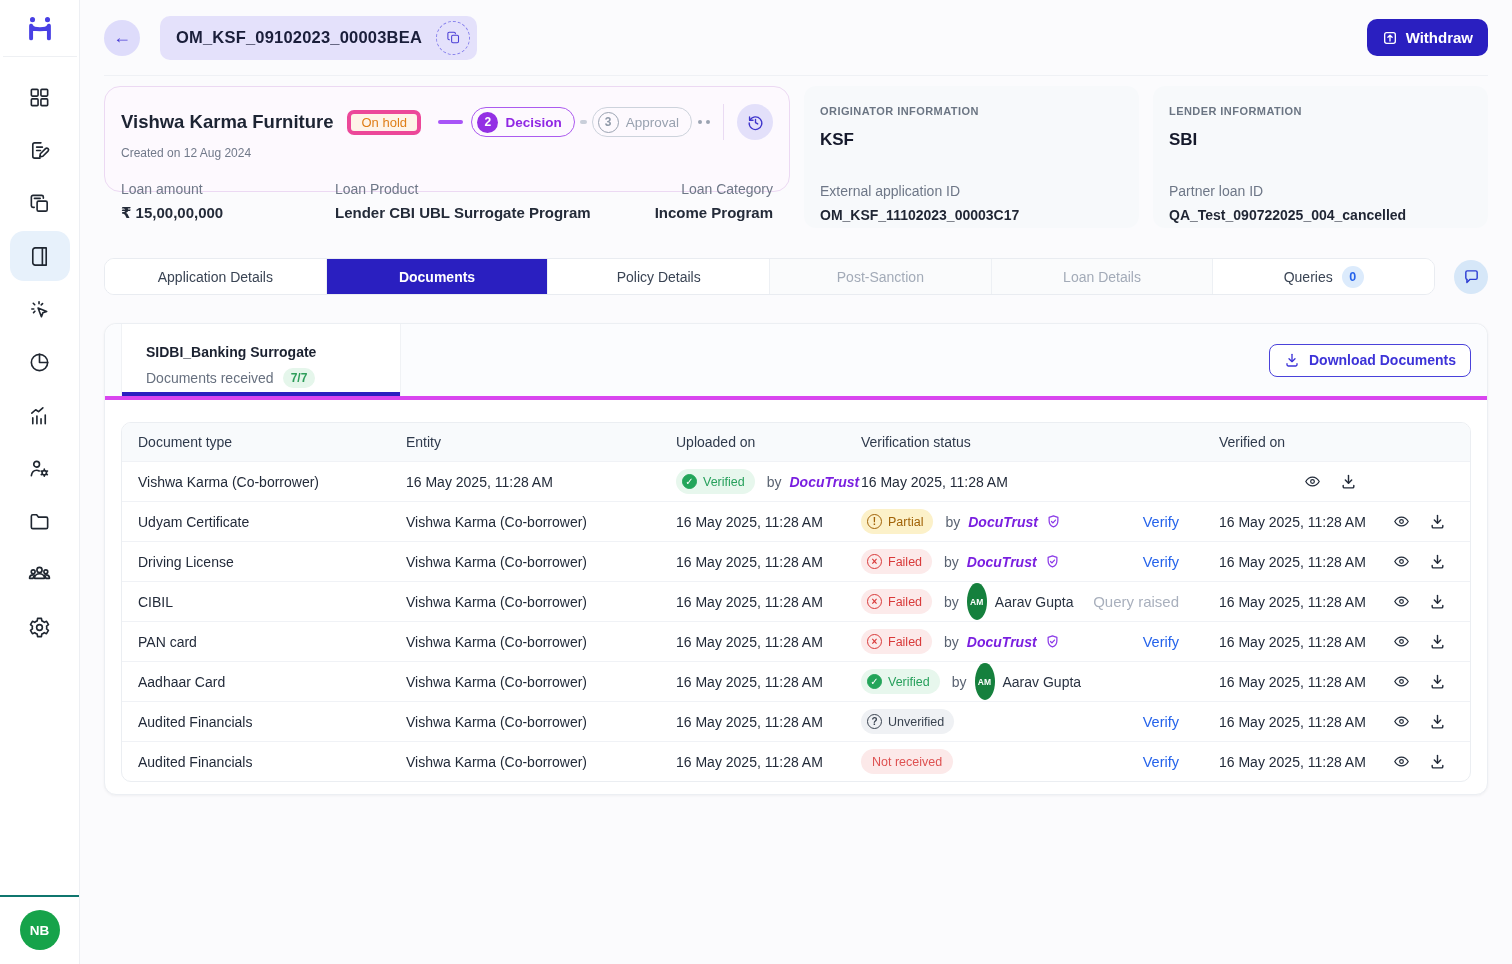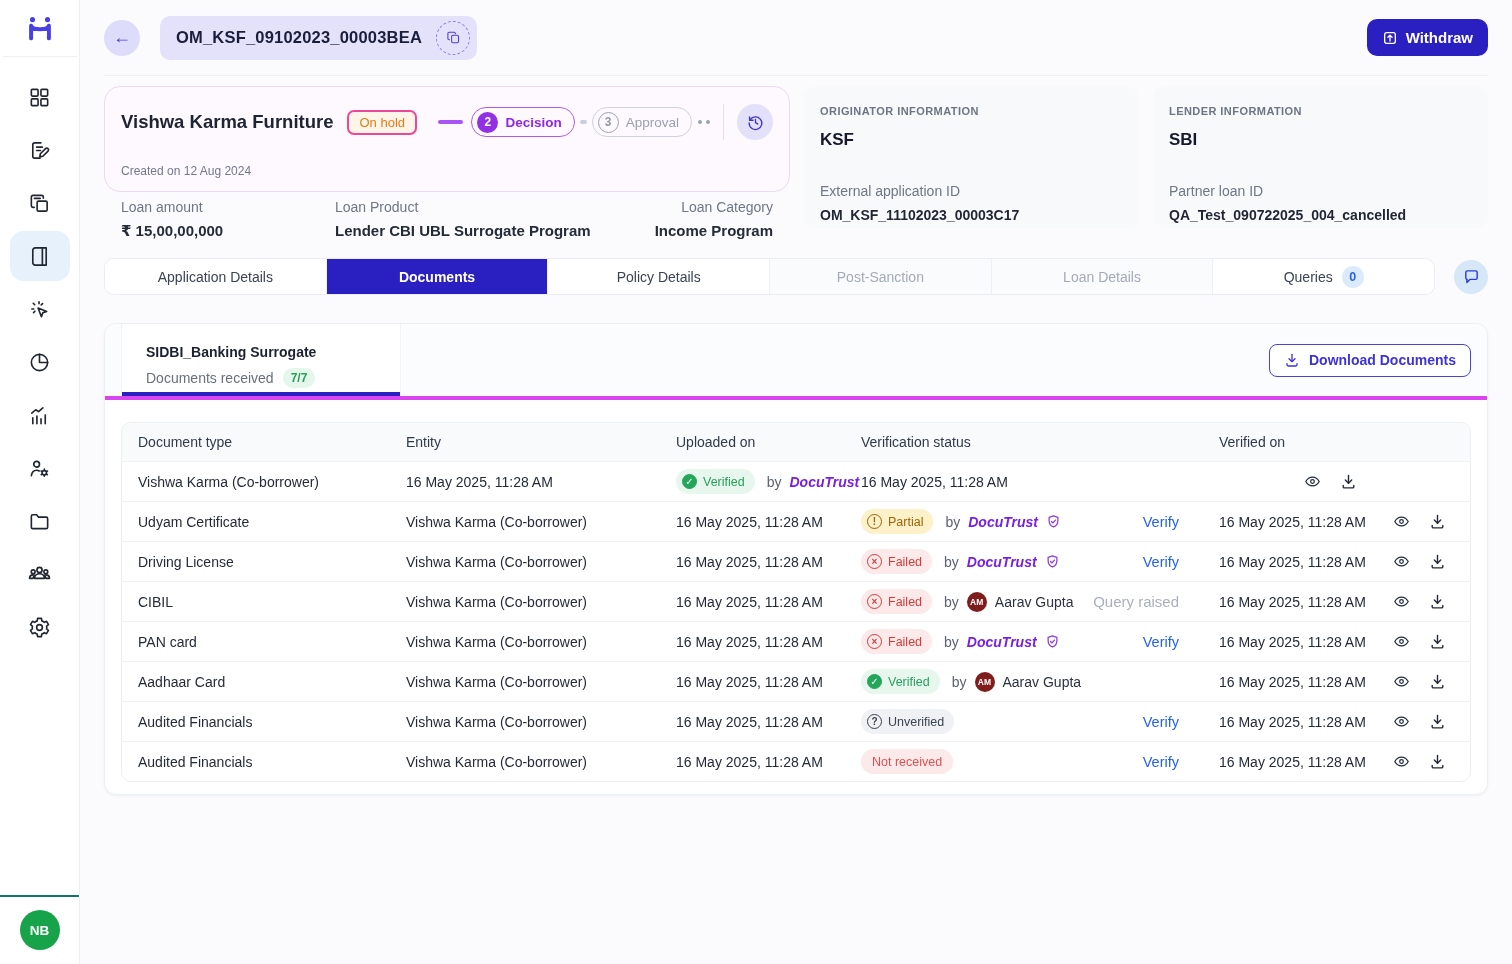--- a/index.html
+++ b/index.html
@@ -27,22 +27,22 @@
   .copy-btn{width:34px;height:34px;border:1.6px dashed #8781EC;border-radius:50%;background:transparent;color:#4B3FD6;display:flex;align-items:center;justify-content:center;cursor:pointer;}
   .copy-btn .icn{width:15px;height:15px;}
   .withdraw-btn{margin-left:auto;display:flex;align-items:center;gap:8px;height:37px;padding:0 15px;border-radius:10px;border:none;background:var(--accent,#2A1FC0);color:#fff;font-size:15px;font-weight:600;cursor:pointer;}
   .withdraw-btn .icn{width:16px;height:16px;}
 
   
   .cards-row{display:flex;gap:14px;margin-top:10px;}
   .summary-card{width:686px;height:106px;background:#FDF9FE;border:1px solid #ECD9F3;border-radius:16px;padding:17px 16px 0;flex-shrink:0;}
   .s-head{display:flex;align-items:center;}
   .s-title{font-size:18.5px;font-weight:700;color:#1D2433;}
-  .onhold-badge{margin-left:14px;height:25px;padding:0 10px;border:2px solid #ec4899;background:#FEF4E8;color:var(--on-hold-orange,#DF7E17);font-size:13px;font-weight:500;border-radius:7px;display:flex;align-items:center;}
-  .s-created{font-size:12px;color:#71798A;margin-top:24px;}
+  .onhold-badge{margin-left:14px;height:25px;padding:0 10px;border:4px solid #ec4899;background:#FEF4E8;color:var(--on-hold-orange,#DF7E17);font-size:13px;font-weight:500;border-radius:7px;display:flex;align-items:center;}
+  .s-created{font-size:12px;color:#71798A;margin-top:6px;}
   .stepper{display:flex;align-items:center;margin-left:auto;}
   .step-line{width:25px;height:4.5px;border-radius:3px;background:#A855F7;margin-right:8px;}
   .step-pill{display:flex;align-items:center;gap:7px;height:30px;border-radius:16px;padding:0 12px 0 5px;border:1.5px solid;background:transparent;cursor:pointer;}
   .step-pill.cur{border-color:#AC5BEF;}
   .step-num{width:21px;height:21px;border-radius:50%;display:flex;align-items:center;justify-content:center;font-size:12px;font-weight:700;}
   .cur .step-num{background:var(--stepper-purple,#9330E4);color:#fff;}
   .cur .step-label{color:#9027E4;font-size:13.5px;font-weight:600;}
   .step-dash{width:7px;height:4.5px;background:#C9CFDA;border-radius:2px;margin:0 5px;}
   .step-pill.next{border-color:#CDD3DC;cursor:default;}
   .next .step-num{border:1.5px solid #9AA3B1;color:#8F99A8;font-weight:600;}
@@ -99,21 +99,21 @@
   .b-verified{background:#E7F7ED;color:#27A05C;}
   .b-partial{background:#FCF1C9;color:var(--warning-amber,#A16207);}
   .b-failed{background:#FCEAEA;color:#D93A3A;}
   .b-unverified{background:#EFF1F4;color:#3A4350;}
   .b-notreceived{background:#FCE9E9;color:#DE5151;padding:0 11px;}
   .st-ico{width:15px;height:15px;border-radius:50%;border:1.4px solid currentColor;display:inline-flex;align-items:center;justify-content:center;font-size:10px;font-weight:700;line-height:1;}
   .b-verified .st-ico{background:#23A55A;border-color:#23A55A;color:#fff;}
   .by{color:#5A6372;margin-left:4px;}
   .docu{color:var(--docutrust-purple,#7A1FE0);font-weight:700;font-style:italic;font-size:14px;}
   .docu-ic{width:15px;height:15px;color:#8B3BE8;}
-  .uav{width:20px;height:20px;border-radius:50%;background:#7f1d1d;color:#fff;font-size:8.5px;font-weight:700;display:inline-flex;align-items:center;justify-content:center;letter-spacing:.2px;flex-shrink:0;}
+  .uav{width:20px;height:37px;border-radius:50%;background:#15803d;color:#fff;font-size:8.5px;font-weight:700;display:inline-flex;align-items:center;justify-content:center;letter-spacing:.2px;flex-shrink:0;}
   .uname{color:#2A3342;}
   .act{margin-left:auto;}
   .verify{color:var(--link-blue,#2563EB);font-size:14.5px;font-weight:500;cursor:pointer;text-decoration:none;}
   .qraised{color:#A9B0BD;font-size:15px;}
   .icons-cell{justify-content:flex-end;gap:15px;padding-right:22px;padding-left:0;}
   .row-ic{background:none;border:none;padding:2px;color:#222B3A;cursor:pointer;display:flex;}
   .row-ic .icn{width:17px;height:17px;}
 
   .icn{display:inline-flex;}
   .icn svg{width:100%;height:100%;fill:none;stroke:currentColor;stroke-width:1.7;stroke-linecap:round;stroke-linejoin:round;}

